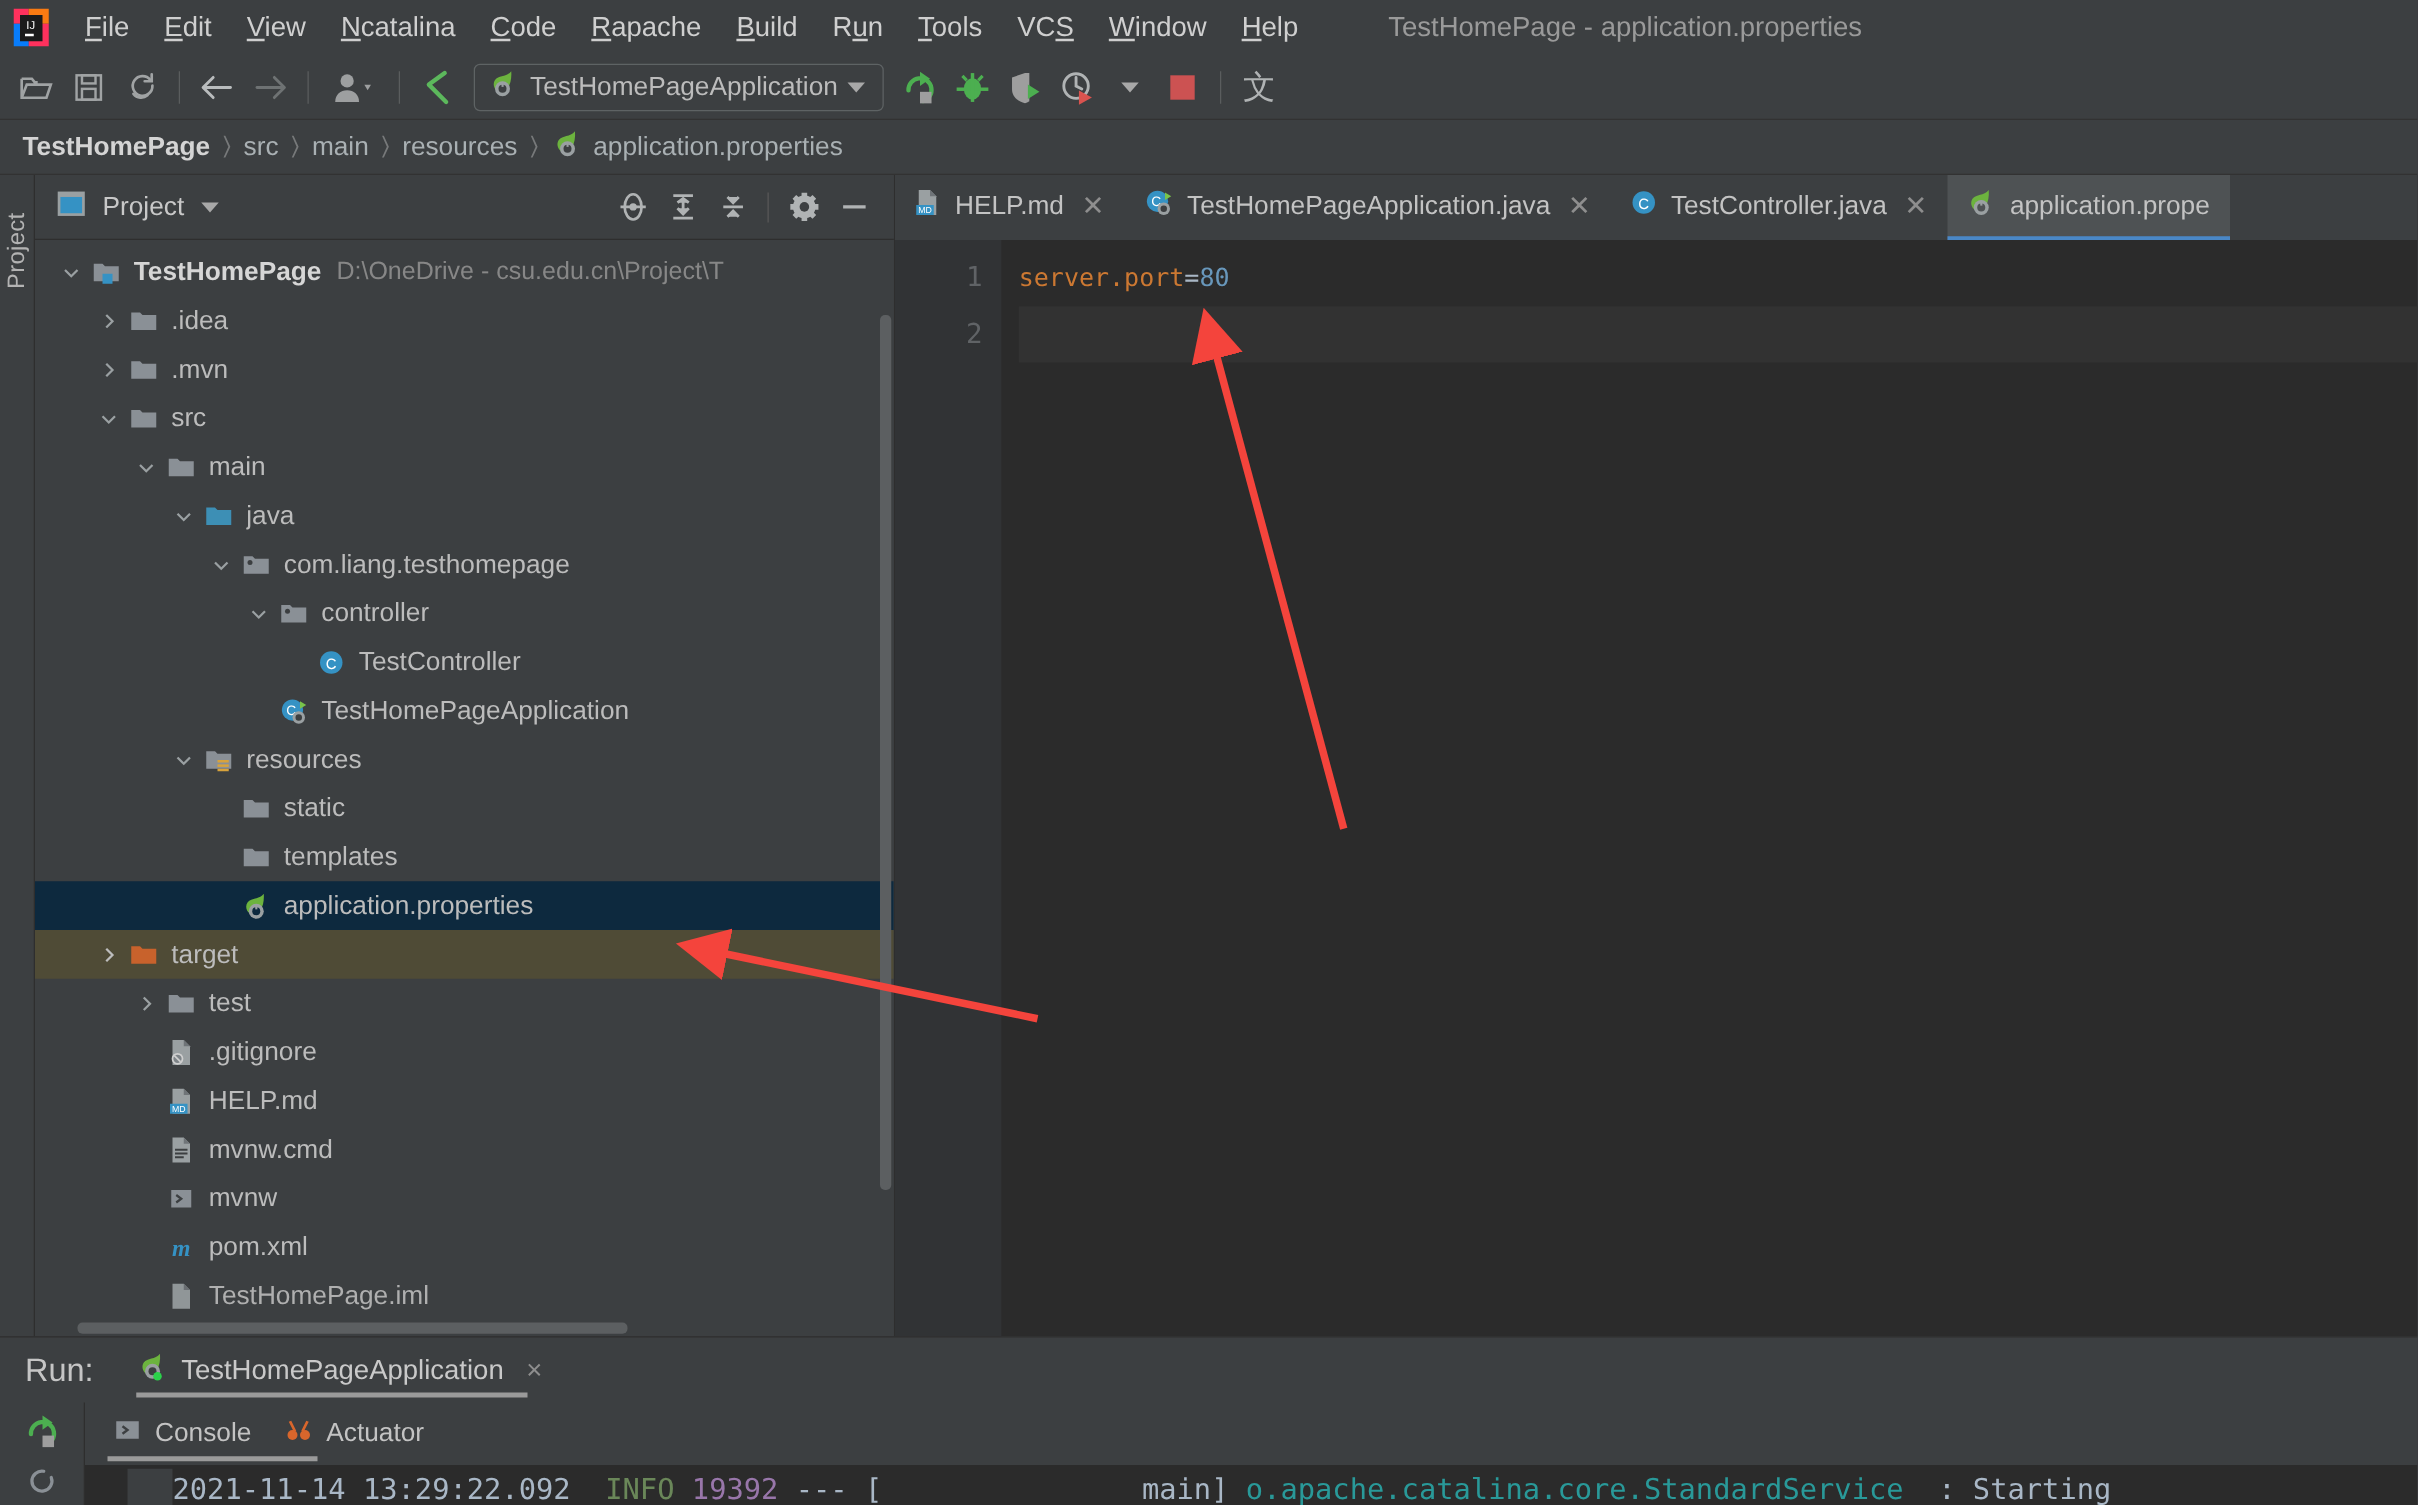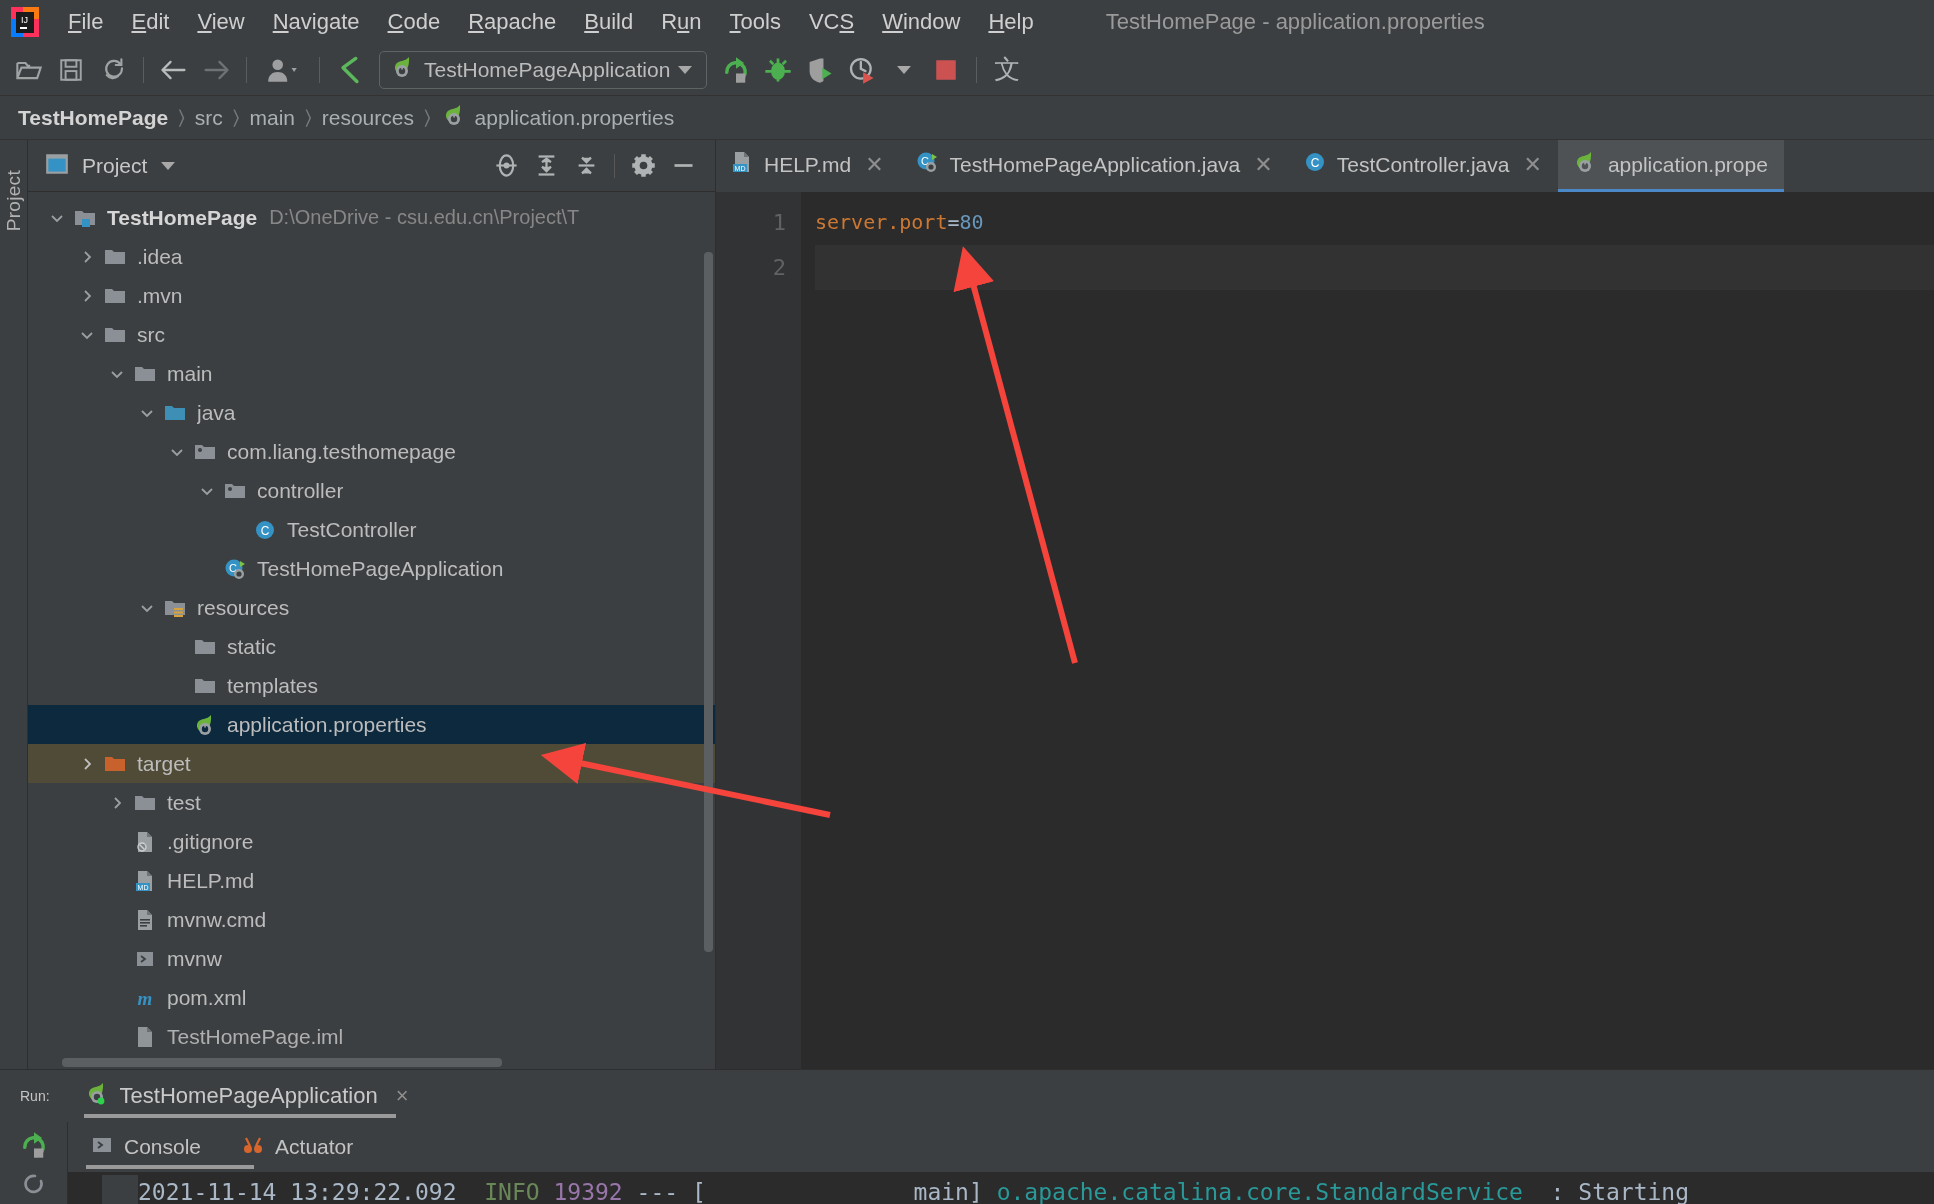--- a/index.html
+++ b/index.html
@@ -125,30 +125,30 @@
   }
   .codeline { height: 45px; line-height: 45px; white-space: pre; }
   .codeline.cur { background: #323232; }
   .k-prop { color: #cc7832; }
   .k-eq { color: #a9b7c6; }
   .k-val { color: #6897bb; }
 
   
   .runpanel { position: absolute; left: 0; right: 0; bottom: 0; height: 135px; background: #3c3f41; border-top: 1px solid #2e2e2e; }
   .run-tabrow { height: 52px; display: flex; align-items: center; padding-left: 20px; }
-  .run-label { font-size: 14px; color: #c5c5c5; margin-right: 34px; }
+  .run-label { font-size: 26px; color: #c5c5c5; margin-right: 34px; }
   .run-tab {
     display: flex; align-items: center; gap: 10px; font-size: 22px; color: #c9c9c9;
     padding: 0 10px 0 0; position: relative; height: 52px;
   }
   .run-tab-underline { position: absolute; left: 0; right: 22px; bottom: 4px; height: 4px; background: #9a9a9a; }
   .run-lower { display: flex; height: 83px; }
   .run-sidetools { width: 68px; border-right: 1px solid #2e2e2e; display: flex; flex-direction: column; align-items: center; padding-top: 8px; gap: 8px; flex: none; }
   .run-content { flex: 1; display: flex; flex-direction: column; min-width: 0; }
-  .run-subtabs { height: 50px; display: flex; align-items: center; gap: 40px; padding-left: 22px; position: relative; }
+  .run-subtabs { height: 50px; display: flex; align-items: center; gap: 26px; padding-left: 22px; position: relative; }
   .run-subtab { display: flex; align-items: center; gap: 10px; font-size: 21px; color: #c3c3c3; height: 50px; position: relative; }
   .subtab-underline { position: absolute; left: 18px; width: 168px; bottom: 3px; height: 4px; background: #9a9a9a; }
   .console {
     flex: 1; background: #2b2b2b; font-family: "DejaVu Sans Mono", monospace;
     font-size: 23px; padding: 3px 0 0 34px; white-space: pre; overflow: hidden;
     display: flex; align-items: flex-end;
   }
   .c-time { color: #a9b7c6; }
   .c-info { color: #6a8759; }
   .c-pid { color: #9876aa; }
@@ -174,21 +174,21 @@
         <rect x="1" y="13" width="12" height="18" fill="#087cfa"></rect>
         <rect x="13" y="13" width="16" height="18" fill="#fe315d"></rect>
         <rect x="6" y="6" width="18" height="21" fill="#1b1b1b"></rect>
         <text x="11" y="17" fill="#ffffff" font-size="9" font-family="Liberation Sans, sans-serif">IJ</text>
         <rect x="10" y="21" width="7" height="2" fill="#ffffff"></rect>
       </svg>
     </div>
     <div class="menu-item"><span class="u">F</span><span>ile</span></div>
     <div class="menu-item"><span class="u">E</span><span>dit</span></div>
     <div class="menu-item"><span class="u">V</span><span>iew</span></div>
-    <div class="menu-item"><span class="u">N</span><span>avigate</span></div>
+    <div class="menu-item"><span class="u">N</span><span>catalina</span></div>
     <div class="menu-item"><span class="u">C</span><span>ode</span></div>
     <div class="menu-item"><span class="u">R</span><span>apache</span></div>
     <div class="menu-item"><span class="u">B</span><span>uild</span></div>
     <div class="menu-item"><span>R</span><span class="u">u</span><span>n</span></div>
     <div class="menu-item"><span class="u">T</span><span>ools</span></div>
     <div class="menu-item"><span>VC</span><span class="u">S</span></div>
     <div class="menu-item"><span class="u">W</span><span>indow</span></div>
     <div class="menu-item"><span class="u">H</span><span>elp</span></div>
     <div class="win-title">TestHomePage - application.properties</div>
   </div>

